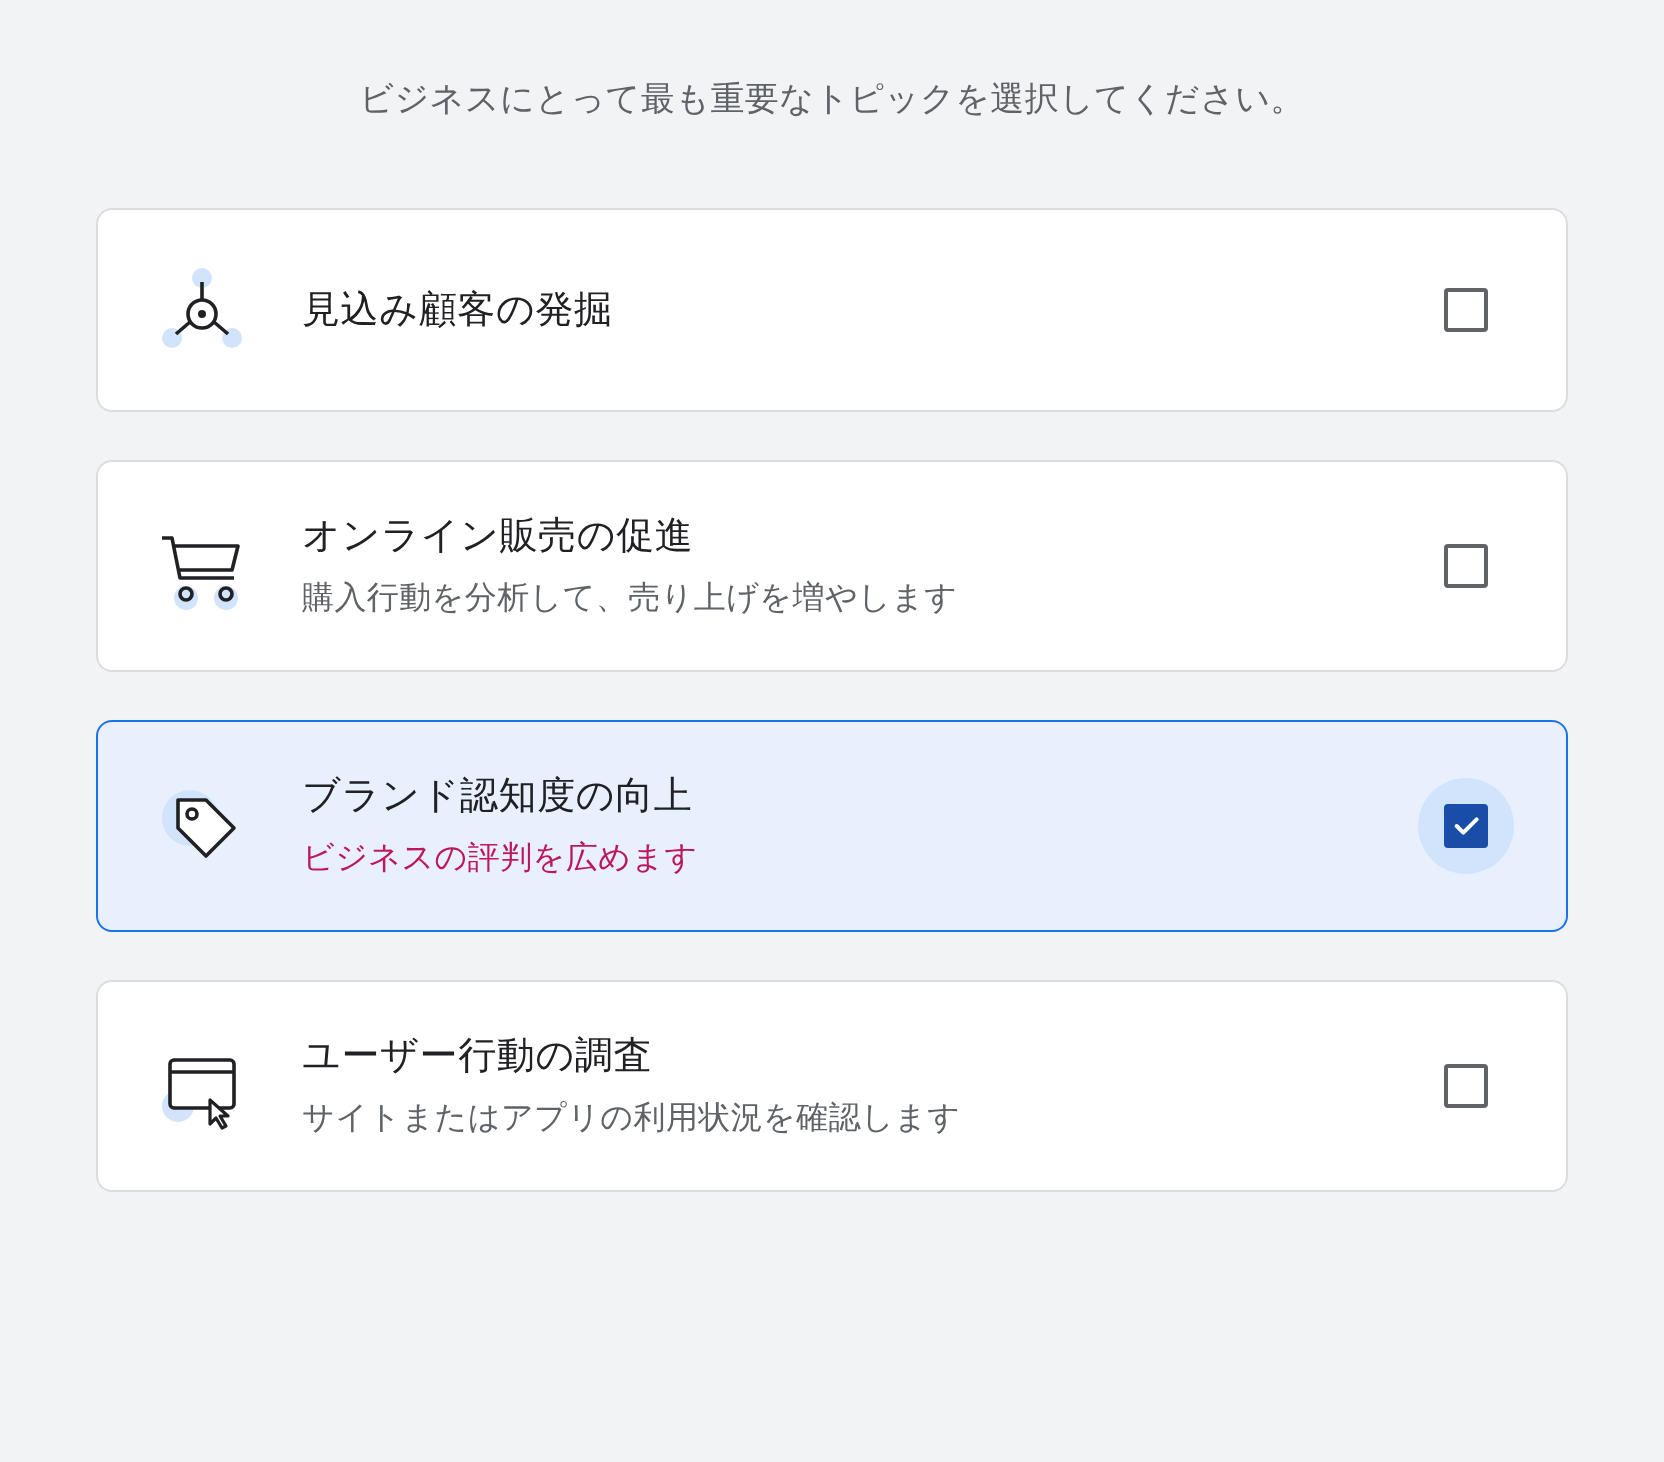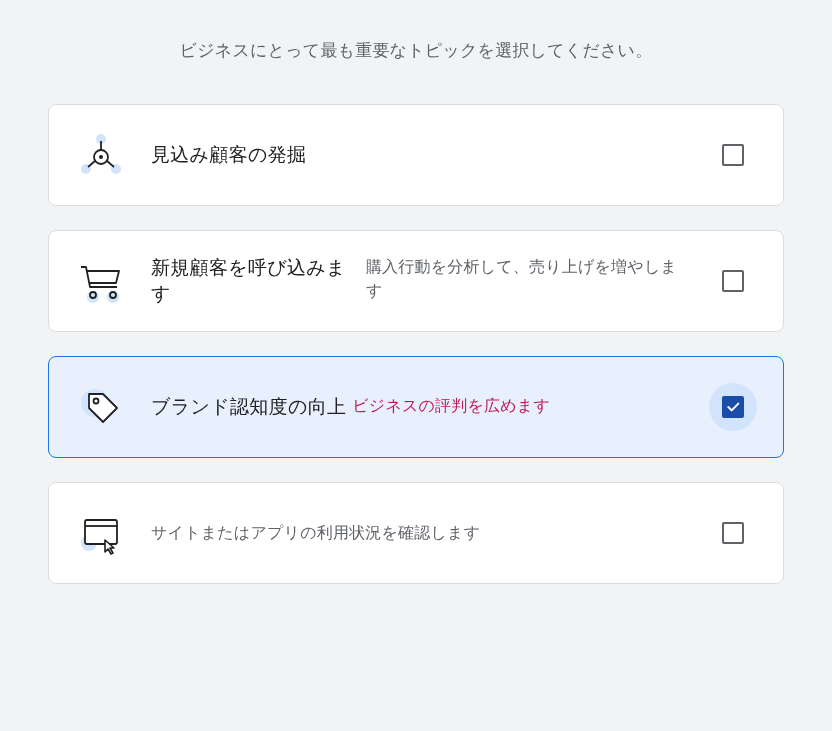--- a/index.html
+++ b/index.html
@@ -46,21 +46,21 @@
       height: 52px;
       flex-shrink: 0;
       display: flex;
       align-items: center;
       justify-content: center;
       position: relative;
     }
     .option-text {
       flex: 1;
       display: flex;
-      flex-direction: row;
+      flex-direction: column;
       gap: 6px;
     }
     .option-title {
       font-size: 19px;
       color: #202124;
       font-weight: 400;
       letter-spacing: 0.3px;
     }
     .option-desc {
       font-size: 16px;
@@ -141,21 +141,21 @@
       <svg width="52" height="52" viewBox="0 0 52 52">
         <circle cx="18" cy="42" r="6" fill="#d2e3fc"></circle>
         <circle cx="38" cy="42" r="6" fill="#d2e3fc"></circle>
         <path d="M6 12 L11 12 L15 32 L42 32" fill="none" stroke="#202124" stroke-width="1.8" stroke-linejoin="round"></path>
         <path d="M12 16 L44 16 L41 28 L14.5 28" fill="none" stroke="#202124" stroke-width="1.8" stroke-linejoin="round"></path>
         <circle cx="18" cy="40" r="3" fill="none" stroke="#202124" stroke-width="1.8"></circle>
         <circle cx="38" cy="40" r="3" fill="none" stroke="#202124" stroke-width="1.8"></circle>
       </svg>
     </div>
     <div class="option-text">
-      <div class="option-title">新規顧客を呼び込みます</div>
+      <div class="option-title">オンライン販売の促進</div>
       <div class="option-desc">購入行動を分析して、売り上げを増やします</div>
     </div>
     <div class="checkbox-wrap">
       <div class="checkbox">
         
       </div>
     </div>
   </div>
 
   <div class="option-card selected">
@@ -182,20 +182,21 @@
   <div class="option-card">
     <div class="option-icon">
       <svg width="52" height="52" viewBox="0 0 52 52">
         <circle cx="14" cy="36" r="8" fill="#d2e3fc"></circle>
         <rect x="10" y="13" width="32" height="24" rx="2" fill="#fff" stroke="#202124" stroke-width="1.8"></rect>
         <line x1="10" y1="19" x2="42" y2="19" stroke="#202124" stroke-width="1.8"></line>
         <path d="M30 33 L30 45 L33 42 L36 47 L38 46 L35 41 L39 41 Z" fill="#fff" stroke="#202124" stroke-width="1.6" stroke-linejoin="round"></path>
       </svg>
     </div>
     <div class="option-text">
+      <div class="option-title">ユーザー行動の調査</div>
       <div class="option-desc">サイトまたはアプリの利用状況を確認します</div>
     </div>
     <div class="checkbox-wrap">
       <div class="checkbox">
         
       </div>
     </div>
   </div>
 
 </div>

